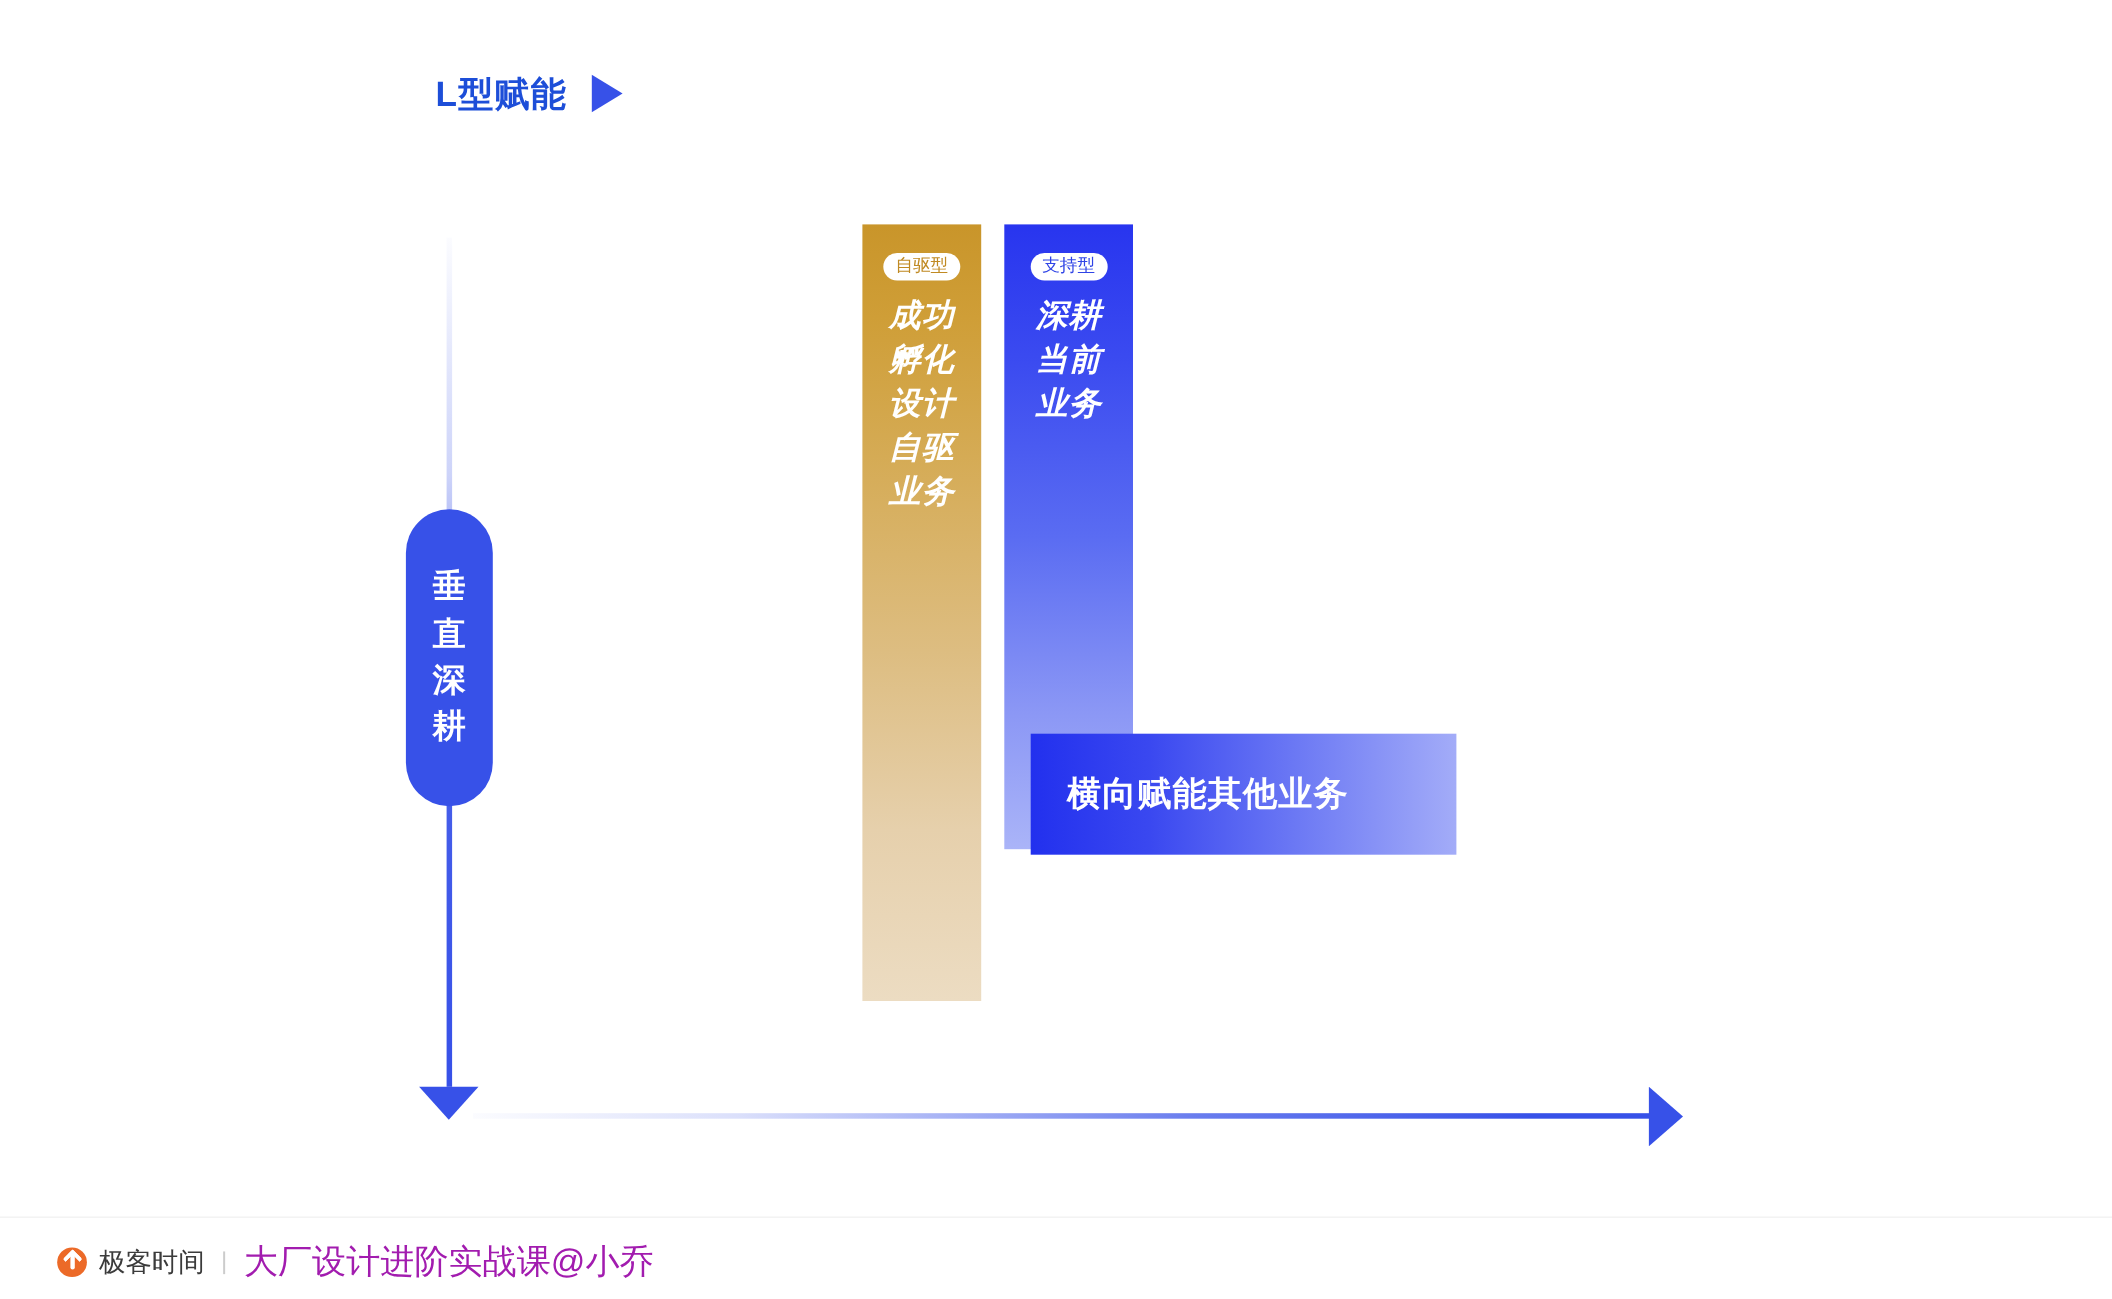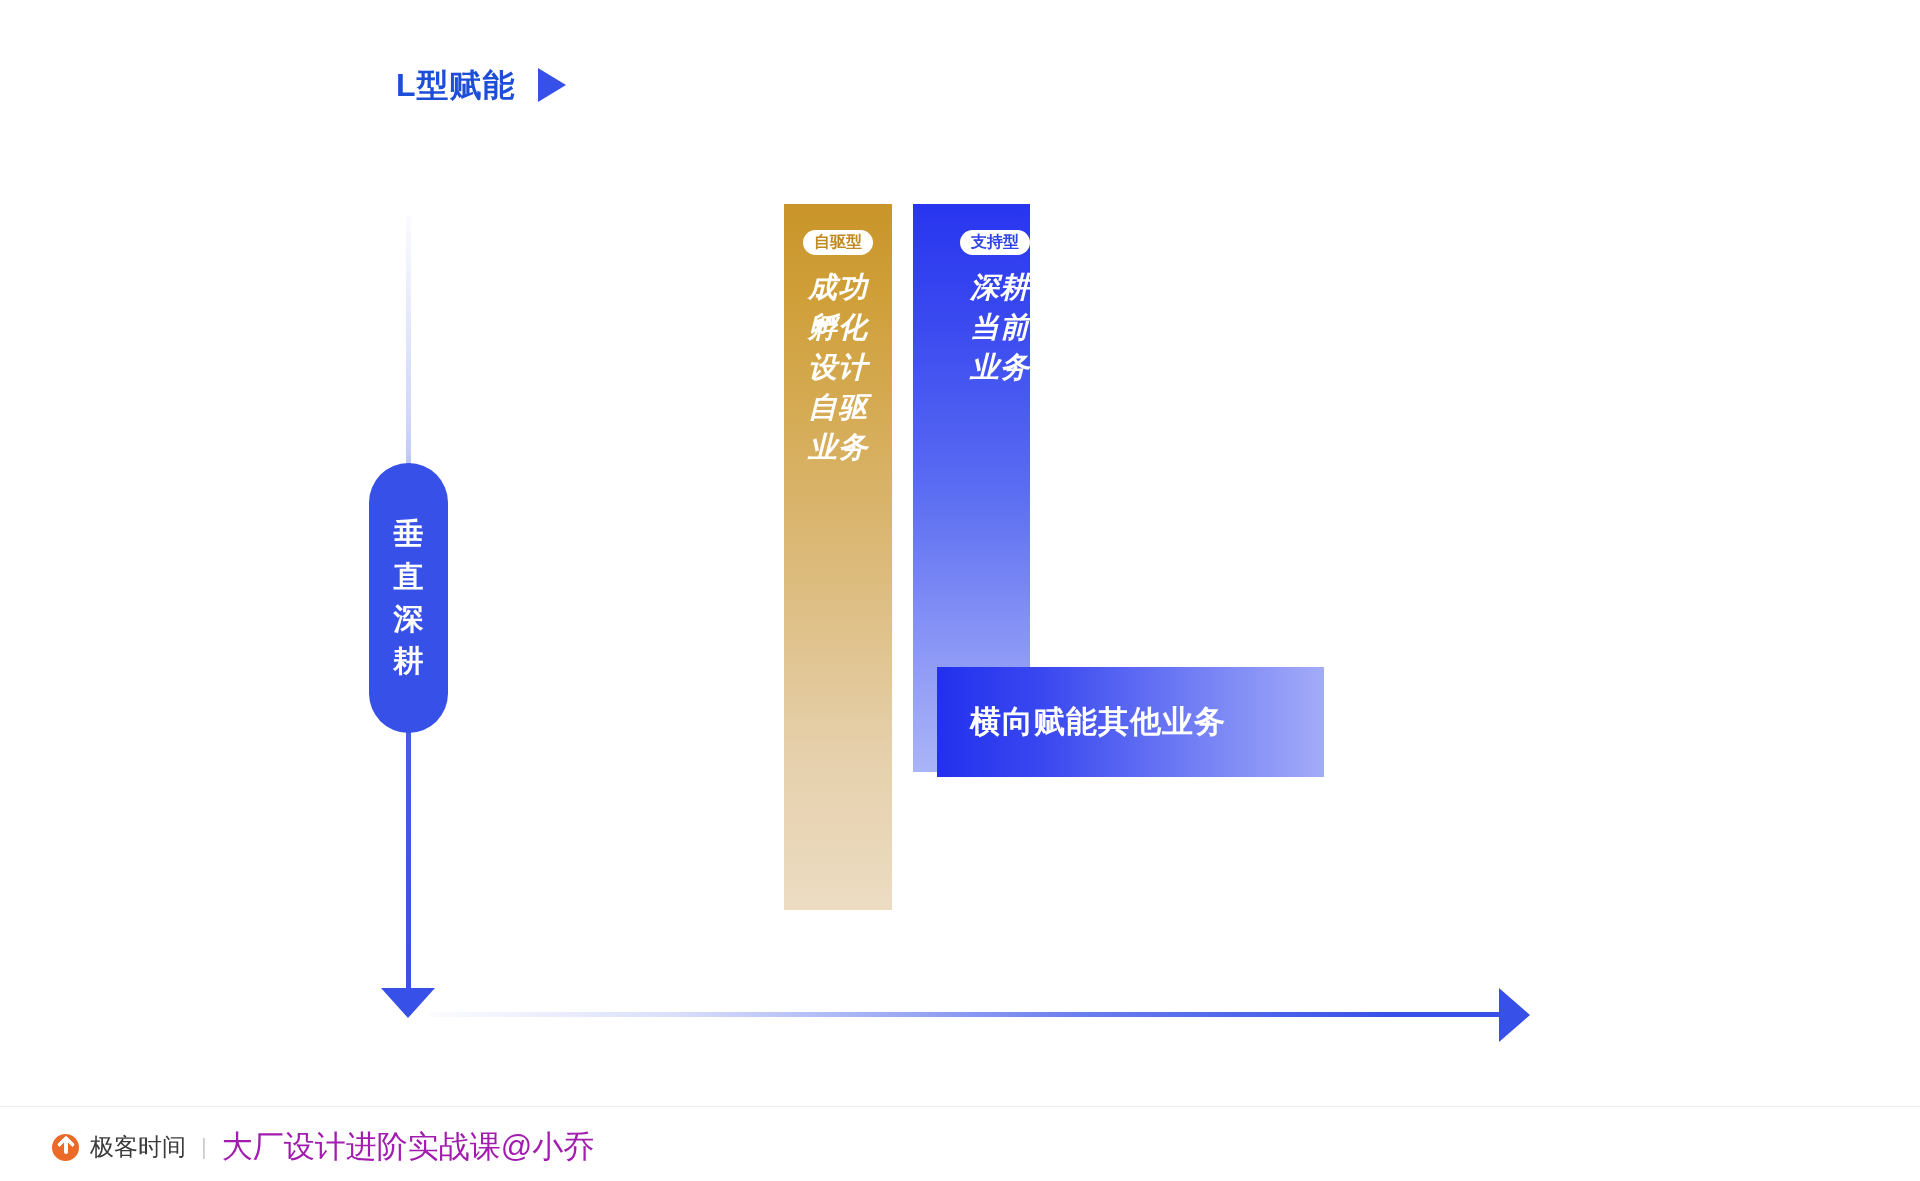--- a/index.html
+++ b/index.html
@@ -134,29 +134,28 @@
     width: 108px;
     height: 706px;
     background: linear-gradient(to bottom, #c9952a 0%, #cf9e37 12%, #d5ab55 30%, #ddbd81 55%, #e6d0ac 78%, #ecdcc2 100%);
   }
   .col-blue {
     left: 913px;
     top: 204px;
     width: 117px;
     height: 568px;
     background: linear-gradient(to bottom, #2835ef 0%, #3b4bf0 22%, #5a6cf2 50%, #8b97f5 78%, #aab4f8 100%);
-    align-items: flex-end;
   }
 
   .badge {
     background: #ffffff;
     border-radius: 14px;
     padding: 4px 11px 5px 11px;
     font-size: 16px;
-    font-weight: 700;
+    font-weight: 400;
     line-height: 1;
     white-space: nowrap;
     margin-bottom: 12px;
   }
   .badge-gold { color: #c08a23; }
   .badge-blue { color: #2f44e6; }
 
   .col-lines {
     display: flex;
     flex-direction: column;

